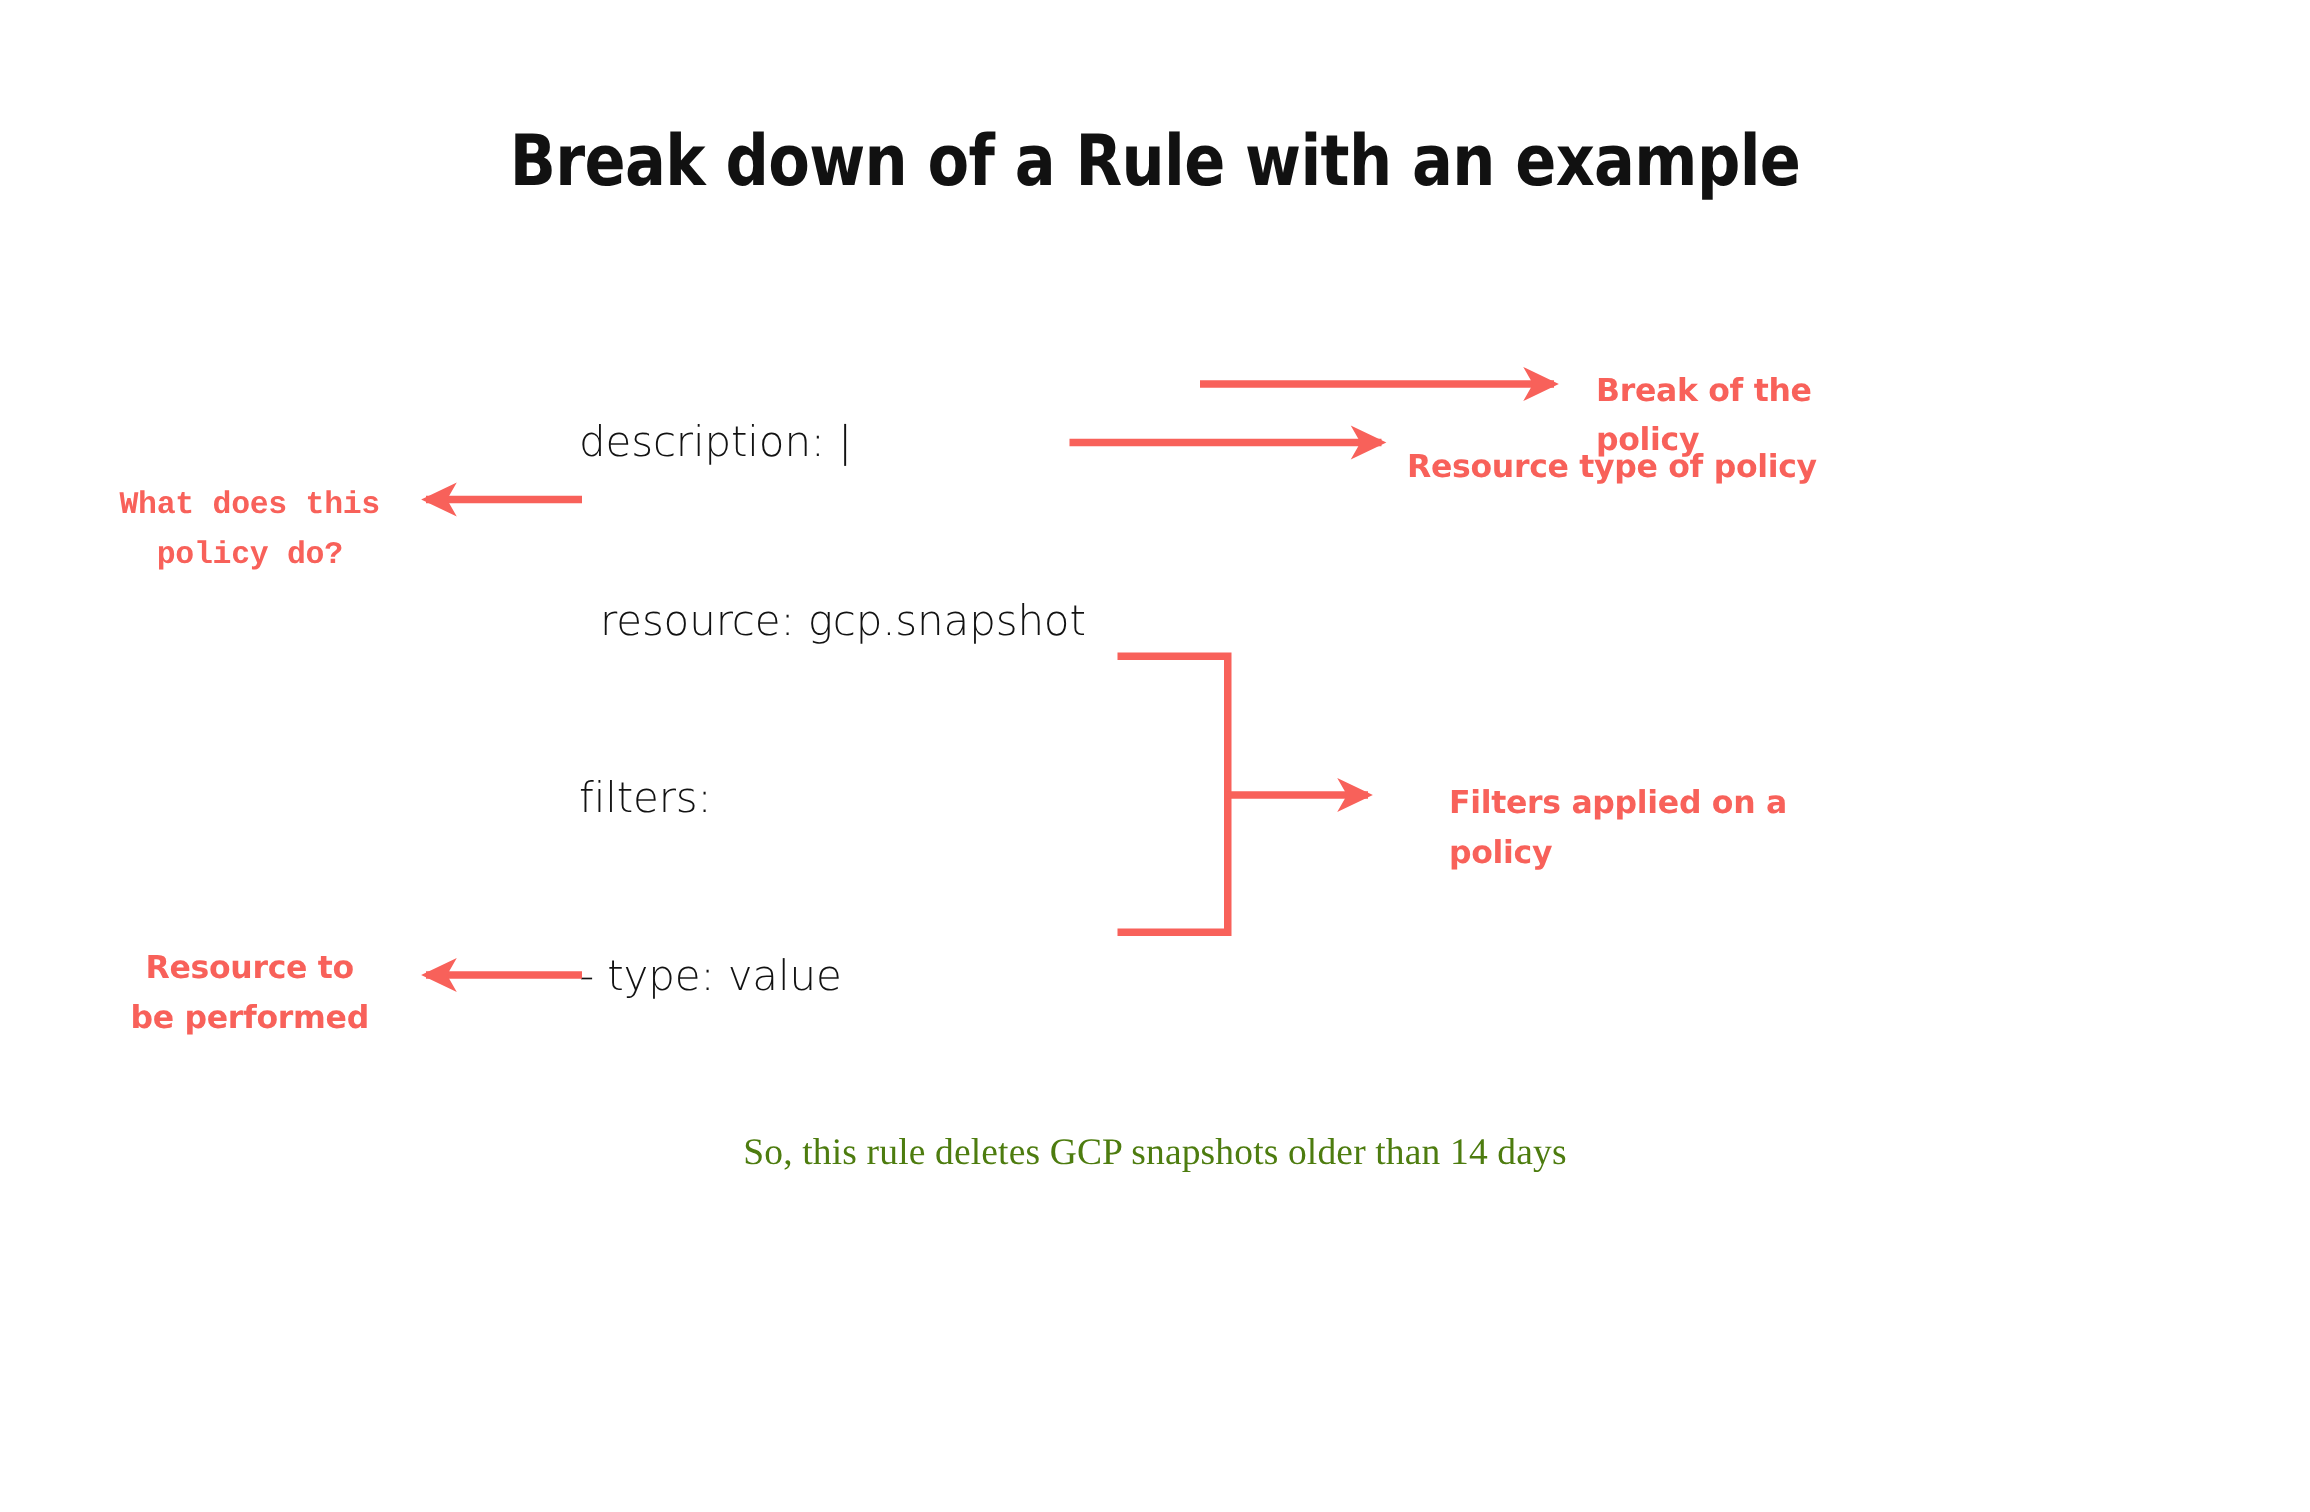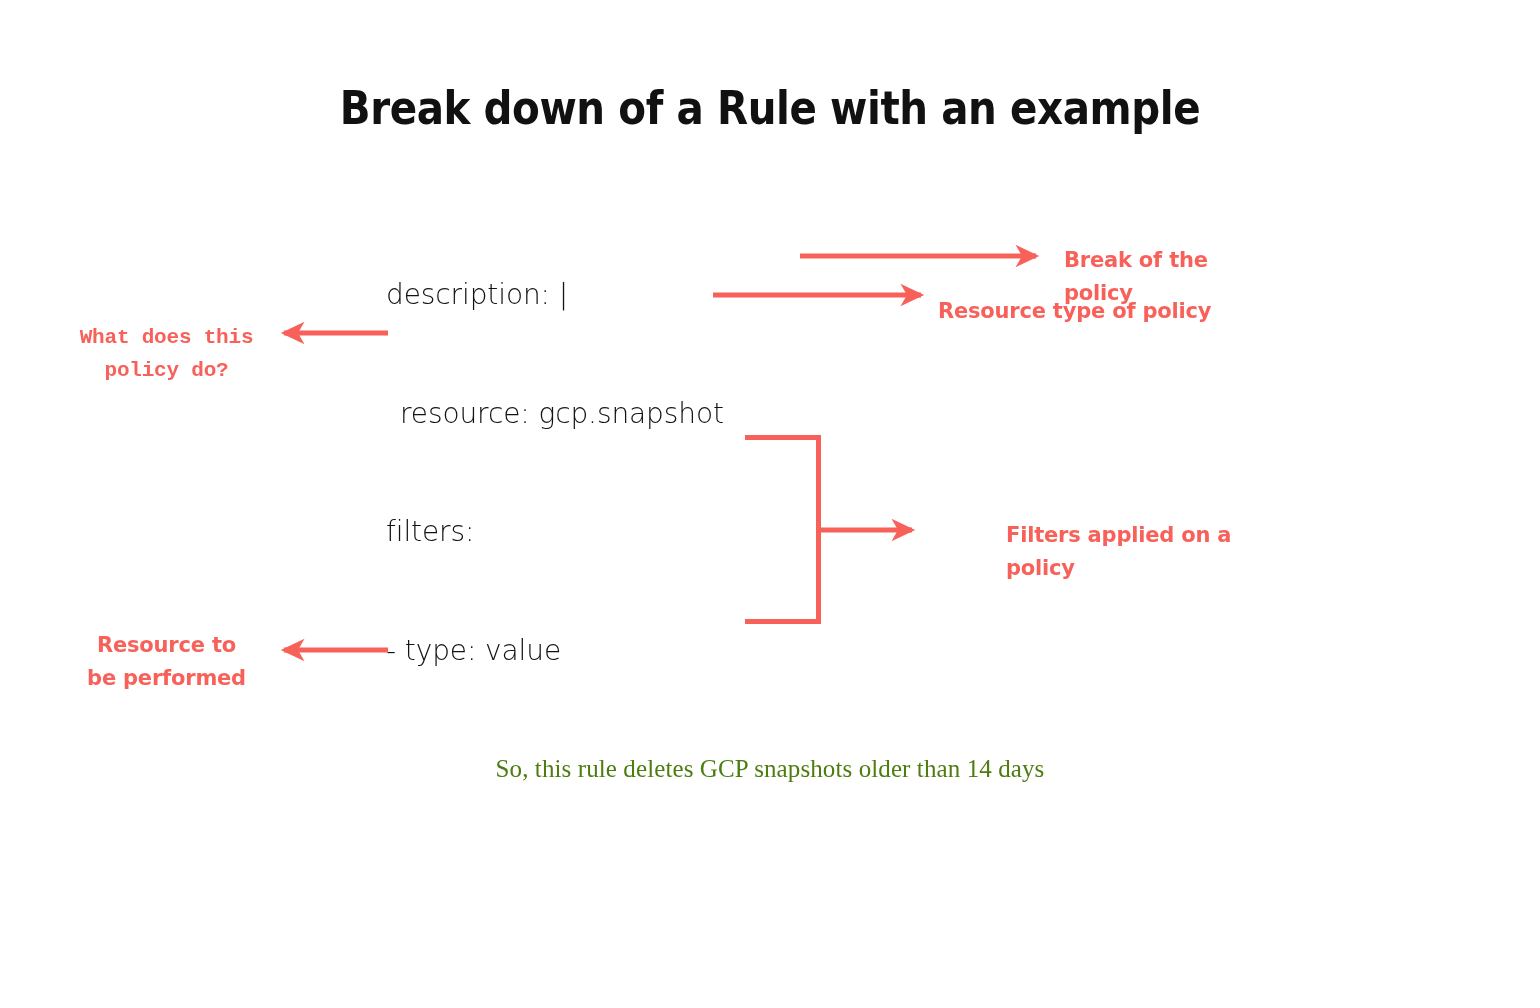--- a/index.html
+++ b/index.html
@@ -75,21 +75,21 @@
     font-family: "DejaVu Sans", sans-serif;
     font-weight: bold;
     font-size: 21px;
     color: #F8615A;
     letter-spacing: -0.2px;
     line-height: 33px;
     white-space: pre-line;
   }
   #label-name-of-policy   { left: 1064px; top: 244px; }
   #label-resource-type    { left: 938px;  top: 283px; margin-top: 12px; }
-  #label-filters-applied  { left: 966px;  top: 519px; margin-left: 40px; }
+  #label-filters-applied  { left: 966px;  top: 519px; }
   #label-what-does        { left: 64px;   top: 321px; width: 205px; text-align: center; font-family: Liberation Mono, monospace; }
   #label-operation        { left: 64px;   top: 629px; width: 205px; text-align: center; }
 
   
   #connectors {
     position: absolute;
     left: 0;
     top: 0;
     width: 1540px;
     height: 1008px;

